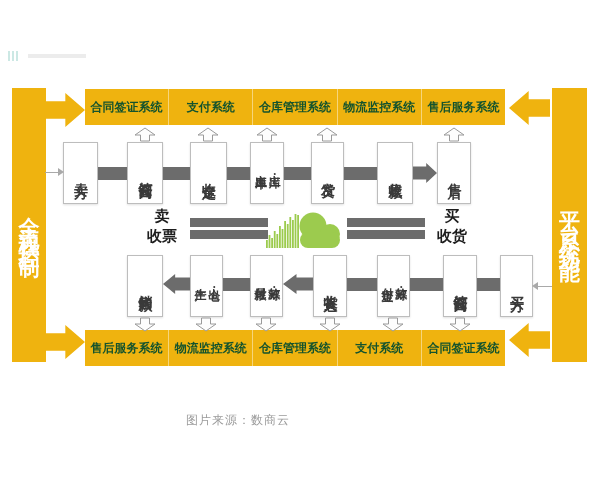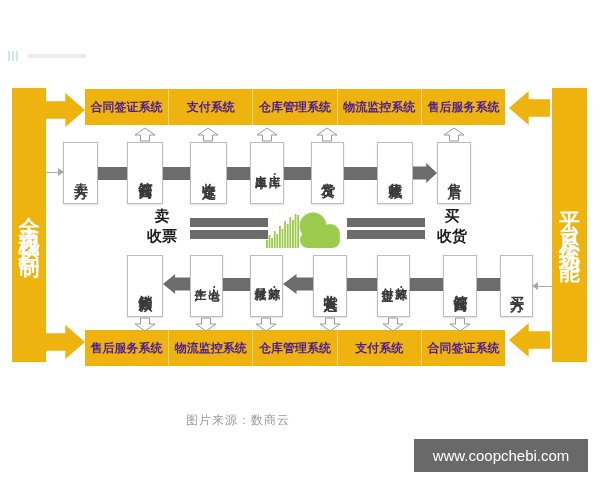--- a/index.html
+++ b/index.html
@@ -26,21 +26,21 @@
   .vbar.left{left:12px;}
   .vbar.right{left:552px;width:35px;}
   .vbar .vtext{writing-mode:vertical-rl;text-orientation:upright;color:#fff;
                font-size:21px;font-weight:bold;letter-spacing:10px;}
 
   .hbar{position:absolute;left:85px;width:420px;height:36px;background:#EFB30F;
         display:flex;align-items:stretch;}
   .hbar.top{top:89px;}
   .hbar.bottom{top:330px;}
   .sys-cell{flex:1;display:flex;align-items:center;justify-content:center;
-            font-size:12px;font-weight:bold;color:#4c1d95;white-space:nowrap;}
+            font-size:12px;font-weight:bold;color:#14532d;white-space:nowrap;}
   .sys-cell + .sys-cell{border-left:1px solid rgba(255,255,255,.45);}
 
   .corner{position:absolute;width:41px;height:34px;background:#EFB30F;}
   .pt-right{clip-path:polygon(0 24%,52% 24%,52% 0,100% 50%,52% 100%,52% 76%,0 76%);}
   .pt-left{clip-path:polygon(100% 24%,48% 24%,48% 0,0 50%,48% 100%,48% 76%,100% 76%);}
   .c-tl{left:44px;top:93px;} .c-bl{left:44px;top:325px;}
   .c-tr{left:509px;top:91px;} .c-br{left:509px;top:323px;}
 
   
   .fbox{position:absolute;height:62px;background:#fff;border:1px solid #bdbdbd;
@@ -250,14 +250,13 @@
     </div>
 
     <div class="leader" style="left:45px;top:172px;width:16px;"></div>
     <div class="leader-tip tip-right" style="left:58px;top:168px;"></div>
     <div class="leader" style="left:537px;top:286px;width:15px;"></div>
     <div class="leader-tip tip-left" style="left:532px;top:282px;"></div>
   </div>
 
   <div class="caption">图片来源：数商云</div>
 
-  <div class="site-badge">www.coopchebi.com</div>
 </div>
 
 </body></html>

